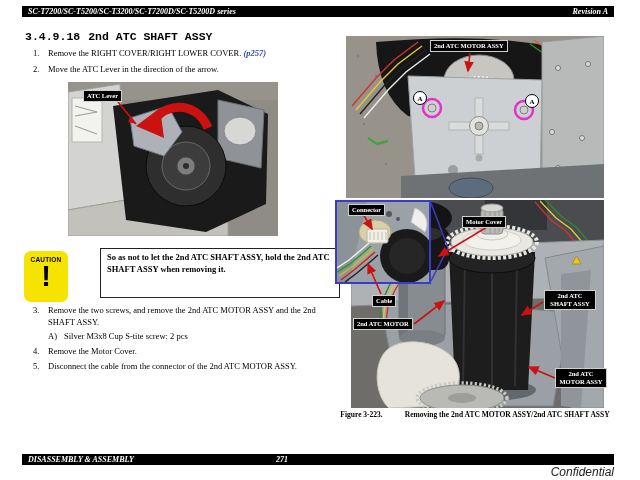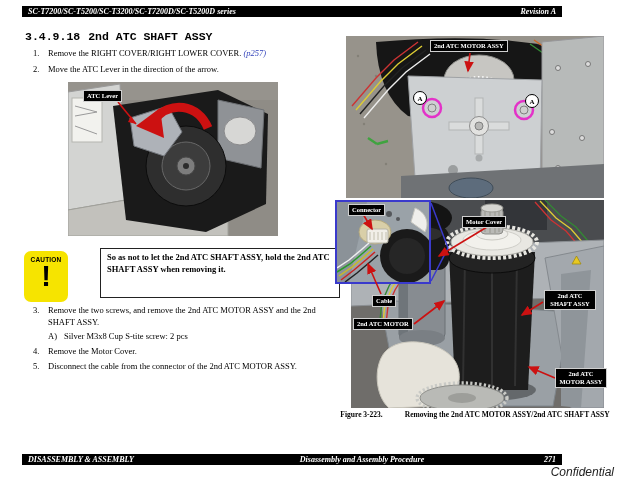--- a/index.html
+++ b/index.html
@@ -1,39 +1,39 @@
 <!DOCTYPE html>
 <html><head>
 <meta charset="utf-8">
 <style>
   html,body{margin:0;padding:0;background:#fff;}
   .page{position:relative;width:640px;height:480px;background:#ffffff;
         font-family:"Liberation Serif",serif;color:#000;overflow:hidden;}
 
   
-  .bar{position:absolute;left:22px;width:540px;height:11px;background:#000;
+  .bar{position:absolute;left:22px;width:592px;height:11px;background:#000;
        color:#fff;font-style:italic;font-weight:bold;font-size:8px;
        display:flex;align-items:center;box-sizing:border-box;padding:0 6px;}
   .bar .left{flex:1;text-align:left;}
   .bar .center{flex:1;text-align:center;}
   .bar .right{text-align:right;}
   #header-bar{top:6px;}
   #footer-bar{top:454px;padding-left:6px;}
   #footer-bar .left{flex:0 0 200px;}
   #footer-bar .right{flex:0 0 60px;}
   .confidential{position:absolute;right:26px;top:465px;font-size:12px;font-style:italic;
                 font-family:"Liberation Sans",sans-serif;color:#222;}
 
   
   .heading{position:absolute;left:25px;top:30px;font-size:11.5px;font-weight:bold;white-space:nowrap;font-family:Liberation Mono, monospace;}
   .heading .h-num{margin-right:8px;}
   .step{position:absolute;left:33px;font-size:8.5px;line-height:11.5px;display:flex;}
   .step .num{flex:0 0 15px;}
   .step .txt{flex:1;}
-  .link{color:#3344bb;font-style:italic;}
+  .link{color:#3344bb;font-style:italic;font-weight:bold;}
   #step-1{top:48px;width:300px;}
   #step-2{top:64px;width:300px;}
   #step-3{top:305px;width:292px;}
   #step-3a{top:331px;left:48px;width:270px;}
   #step-3a .num{flex:0 0 16px;}
   #step-4{top:346px;width:292px;}
   #step-5{top:361px;width:300px;}
 
   
   .caution-icon{position:absolute;left:24px;top:251px;width:44px;height:51px;background:#f6e400;
@@ -268,18 +268,17 @@
     <div class="photo-label two-line" style="left:209px;top:90px;">2nd ATC SHAFT ASSY</div>
     <div class="photo-label two-line" style="left:220px;top:168px;">2nd ATC MOTOR ASSY</div>
   </div>
 
   <div class="caption">
     <span class="cap-fig">Figure 3-223.</span><span>Removing the 2nd ATC MOTOR ASSY/2nd ATC SHAFT ASSY</span>
   </div>
 
   <div class="bar" id="footer-bar">
     <span class="left">DISASSEMBLY &amp; ASSEMBLY</span>
-    <span class="center">Disassembly and Assembly Procedure</span>
     <span class="right">271</span>
   </div>
   <div class="confidential">Confidential</div>
 
 </div>
 
 </body></html>

